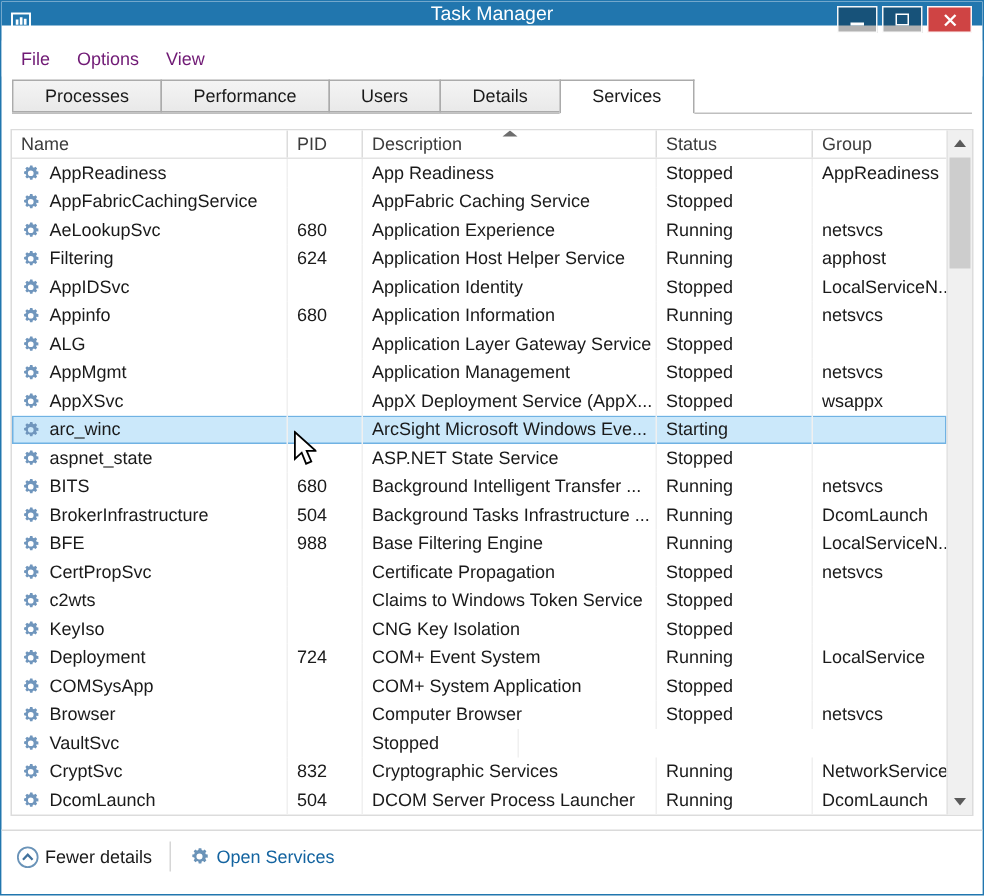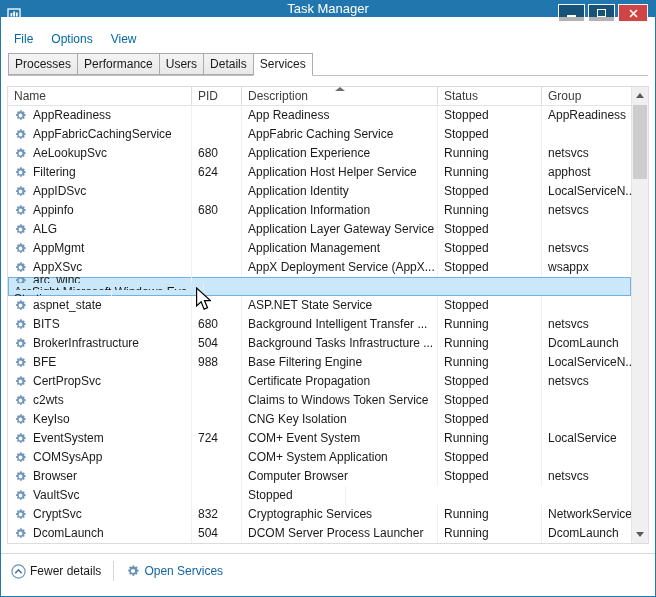--- a/index.html
+++ b/index.html
@@ -37,28 +37,28 @@
     cursor: default;
   }
   .win-btn.close { width: 30px; background: var(--close-button, #cf4444); }
   .glyph-min { width: 9px; height: 2px; background: #fff; margin-top: 5px; }
   .glyph-max { width: 9px; height: 8px; border: 1px solid #fff; }
   
   .menubar {
     position: absolute; top: 26px; left: 0; right: 0; height: 24px;
     background: #fff; display: flex; align-items: center; padding-left: 4px;
   }
-  .menu-item { font-size: 12px; color: #0369a1; padding: 3px 9px; }
+  .menu-item { font-size: 12px; color: #701a75; padding: 3px 9px; }
   
   .tabs {
     position: absolute; top: 52px; left: 7px; right: 7px; height: 23px;
     border-bottom: 1px solid #bfbfbf; display: flex; align-items: flex-end;
   }
   .tab {
-    height: 22px; line-height: 20px; padding: 0 6px; font-size: 12px; color: #1a1a1a;
+    height: 22px; line-height: 20px; padding: 0 21px; font-size: 12px; color: #1a1a1a;
     background: linear-gradient(#f4f4f4, #e9e9e9);
     border: 1px solid #ababab; margin-right: -1px; position: relative;
   }
   .tab.active {
     background: #fff; height: 23px; line-height: 21px;
     border-bottom: 1px solid #fff; z-index: 2; margin-bottom: -1px;
   }
   
   .table-wrap {
     position: absolute; top: 85px; left: 6px; right: 6px; height: 458px;
@@ -77,21 +77,20 @@
     position: absolute; top: 0; left: 50%; transform: translateX(-50%);
     width: 0; height: 0;
     border-left: 5px solid transparent; border-right: 5px solid transparent;
     border-bottom: 4px solid #6d6d6d;
   }
   .list-body { width: calc(100% - 17px); }
   .row { display: flex; height: 19px; }
   .row.selected {
     background: var(--selection-bg, #cbe8fa);
     box-shadow: inset 0 0 0 1px var(--selection-border, #70b2e3);
-    flex-direction: column;
   }
   .cell {
     font-size: 12px; color: #1a1a1a; line-height: 19px; padding-left: 6px;
     white-space: nowrap; overflow: hidden; border-right: 1px solid #f0f0f0;
   }
   .c-name  { width: 184px; display: flex; align-items: center; }
   .c-pid   { width: 50px; }
   .c-desc  { width: 196px; }
   .c-status{ width: 104px; }
   .c-group { flex: 1; border-right: none; }
@@ -443,21 +442,21 @@
     <div class="cell c-group"></div>
   </div>
 
   <div class="row">
     <div class="cell c-name">
       <span class="gear">
         <svg width="13" height="13" viewBox="0 0 24 24">
           <path fill-rule="evenodd" fill="#7096bd" d="M12 8.5a3.5 3.5 0 1 0 0 7 3.5 3.5 0 0 0 0-7zm9.4 5l-2.2-.4a7.2 7.2 0 0 1-.6 1.5l1.3 1.8-2.1 2.1-1.8-1.3a7.2 7.2 0 0 1-1.5.6l-.4 2.2h-3l-.4-2.2a7.2 7.2 0 0 1-1.5-.6l-1.8 1.3-2.1-2.1 1.3-1.8a7.2 7.2 0 0 1-.6-1.5l-2.2-.4v-3l2.2-.4a7.2 7.2 0 0 1 .6-1.5L5.3 6.1l2.1-2.1 1.8 1.3a7.2 7.2 0 0 1 1.5-.6l.4-2.2h3l.4 2.2a7.2 7.2 0 0 1 1.5.6l1.8-1.3 2.1 2.1-1.3 1.8a7.2 7.2 0 0 1 .6 1.5l2.2.4z"></path>
         </svg>
       </span>
-      <span>EventSystem</span>
+      <span>Deployment</span>
     </div>
     <div class="cell c-pid">724</div>
     <div class="cell c-desc">COM+ Event System</div>
     <div class="cell c-status">Running</div>
     <div class="cell c-group">LocalService</div>
   </div>
 
   <div class="row">
     <div class="cell c-name">
       <span class="gear">

